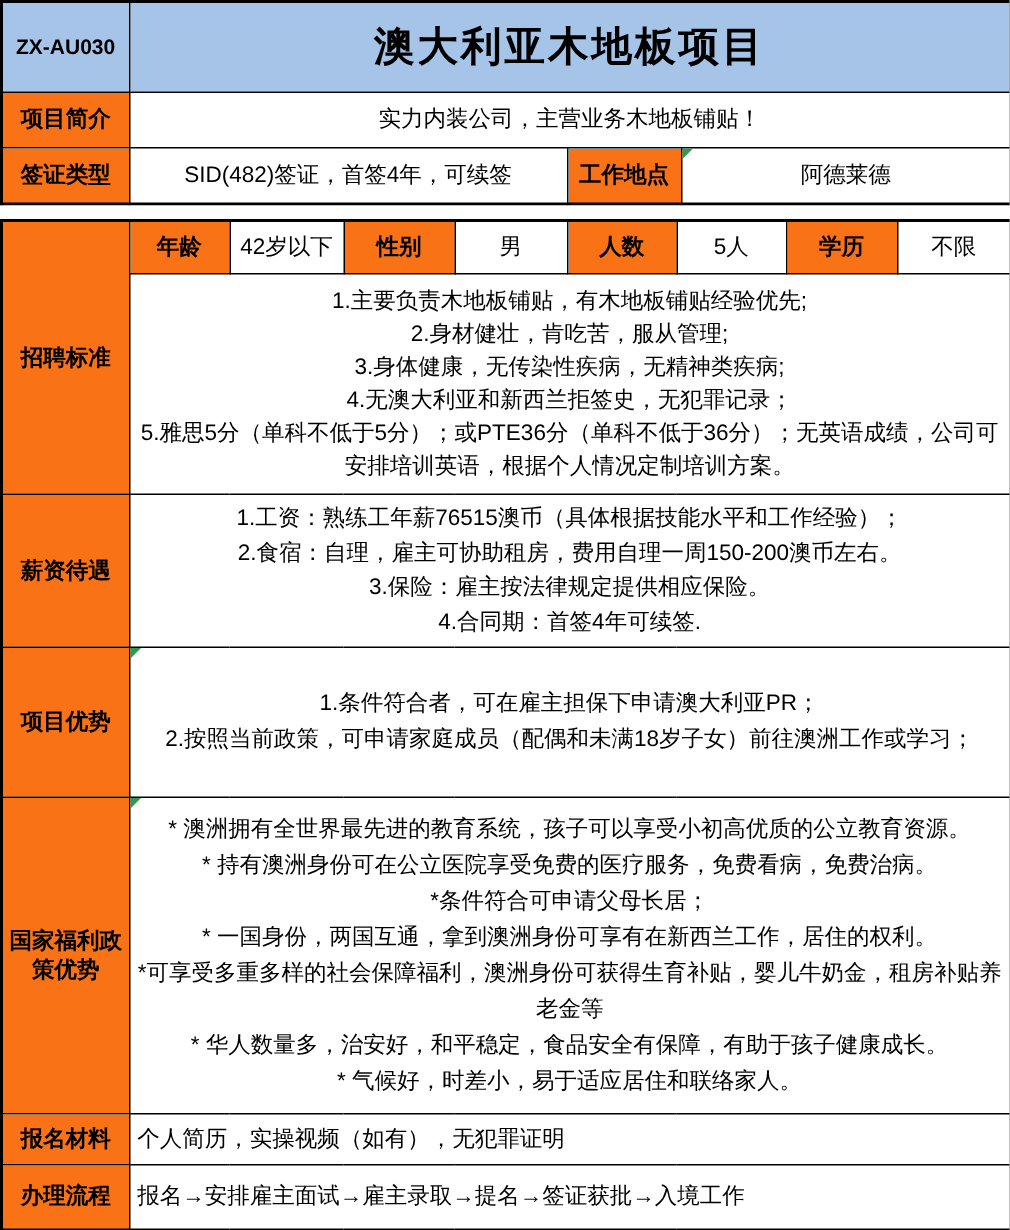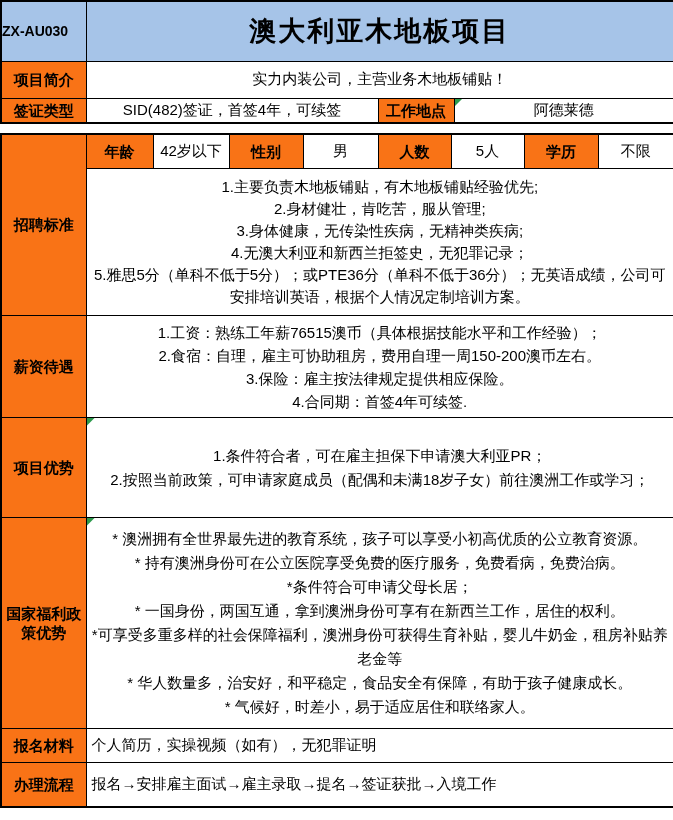--- a/index.html
+++ b/index.html
@@ -28,21 +28,21 @@
   }
   .blue { background: #a6c4e8; }
   .lbl {
     background: #f97316;
     font-weight: bold;
     text-align: center;
     font-size: 15px;
     line-height: 19px;
     padding: 2px;
   }
-  .code-cell { font-weight: bold; font-size: 14px; }
+  .code-cell { font-weight: bold; font-size: 14px; text-align: center; }
   .title-cell {
     font-weight: bold;
     font-size: 27px;
     text-align: center;
     letter-spacing: 2px;
   }
   .center { text-align: center; }
   .content {
     text-align: center;
     padding: 4px 4px 4px 4px;
@@ -82,21 +82,21 @@
     </colgroup>
     <tbody>
         <tr style="height:60px">
       <td class="blue code-cell">ZX-AU030</td>
       <td class="blue title-cell" colspan="3">澳大利亚木地板项目</td>
     </tr>
     <tr style="height:37px">
       <td class="lbl">项目简介</td>
       <td class="center" colspan="3">实力内装公司，主营业务木地板铺贴！</td>
     </tr>
-    <tr style="height:24px">
+    <tr style="height:38px">
       <td class="lbl">签证类型</td>
       <td class="center">SID(482)签证，首签4年，可续签</td>
       <td class="lbl">工作地点</td>
       <td class="center rel">
         <span class="tri"></span>
         <span>阿德莱德</span>
       </td>
     </tr>
   </tbody>
     </table>

